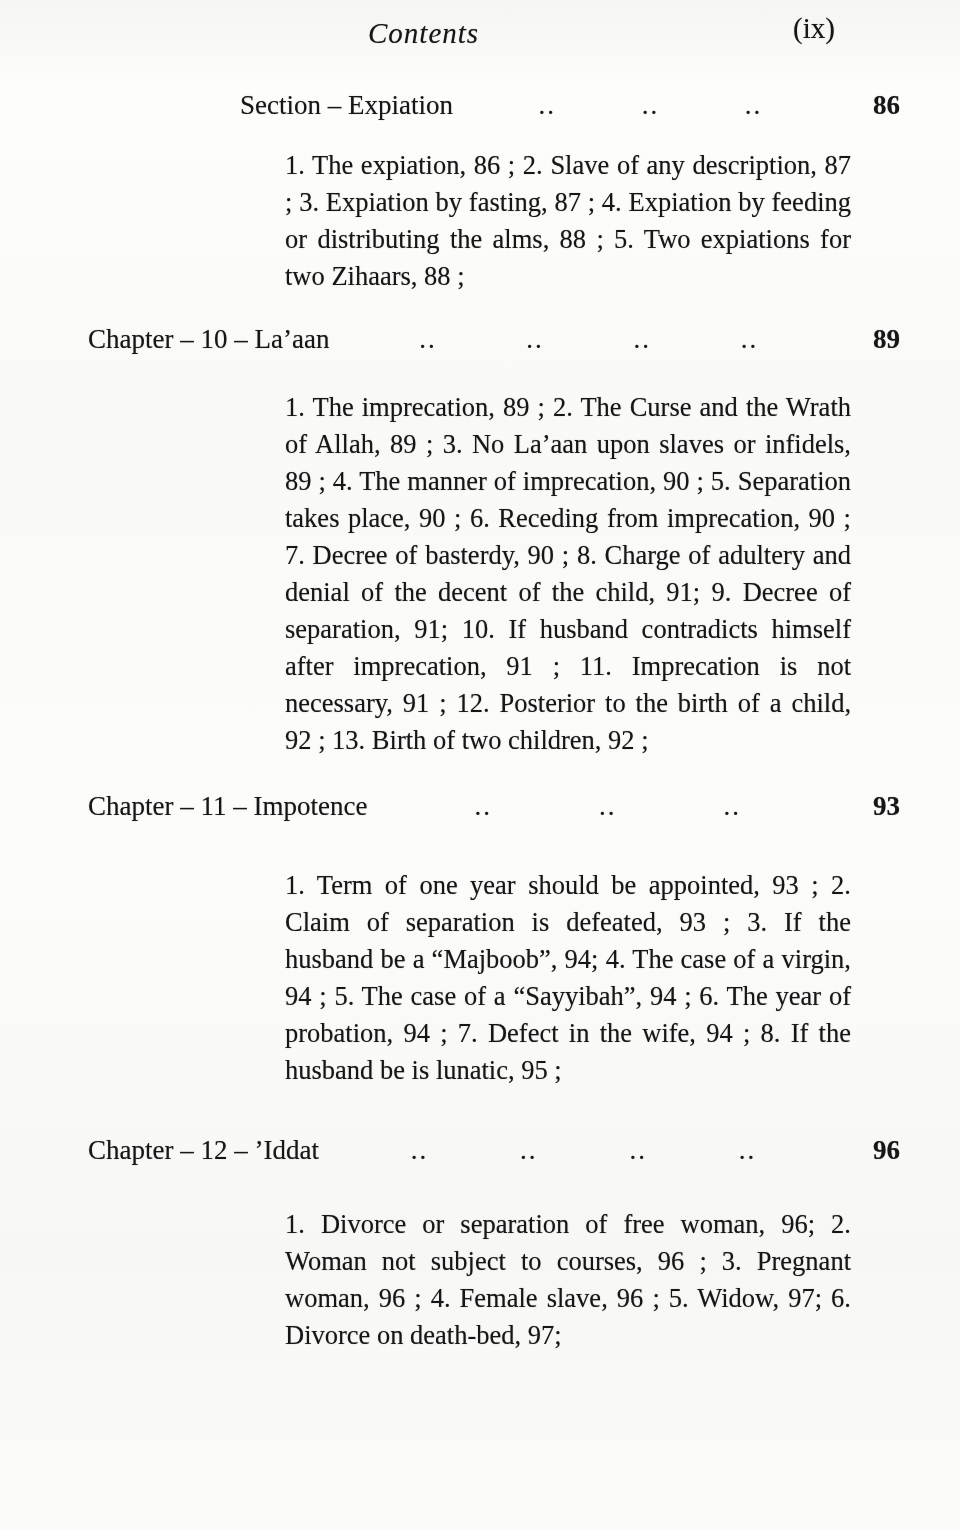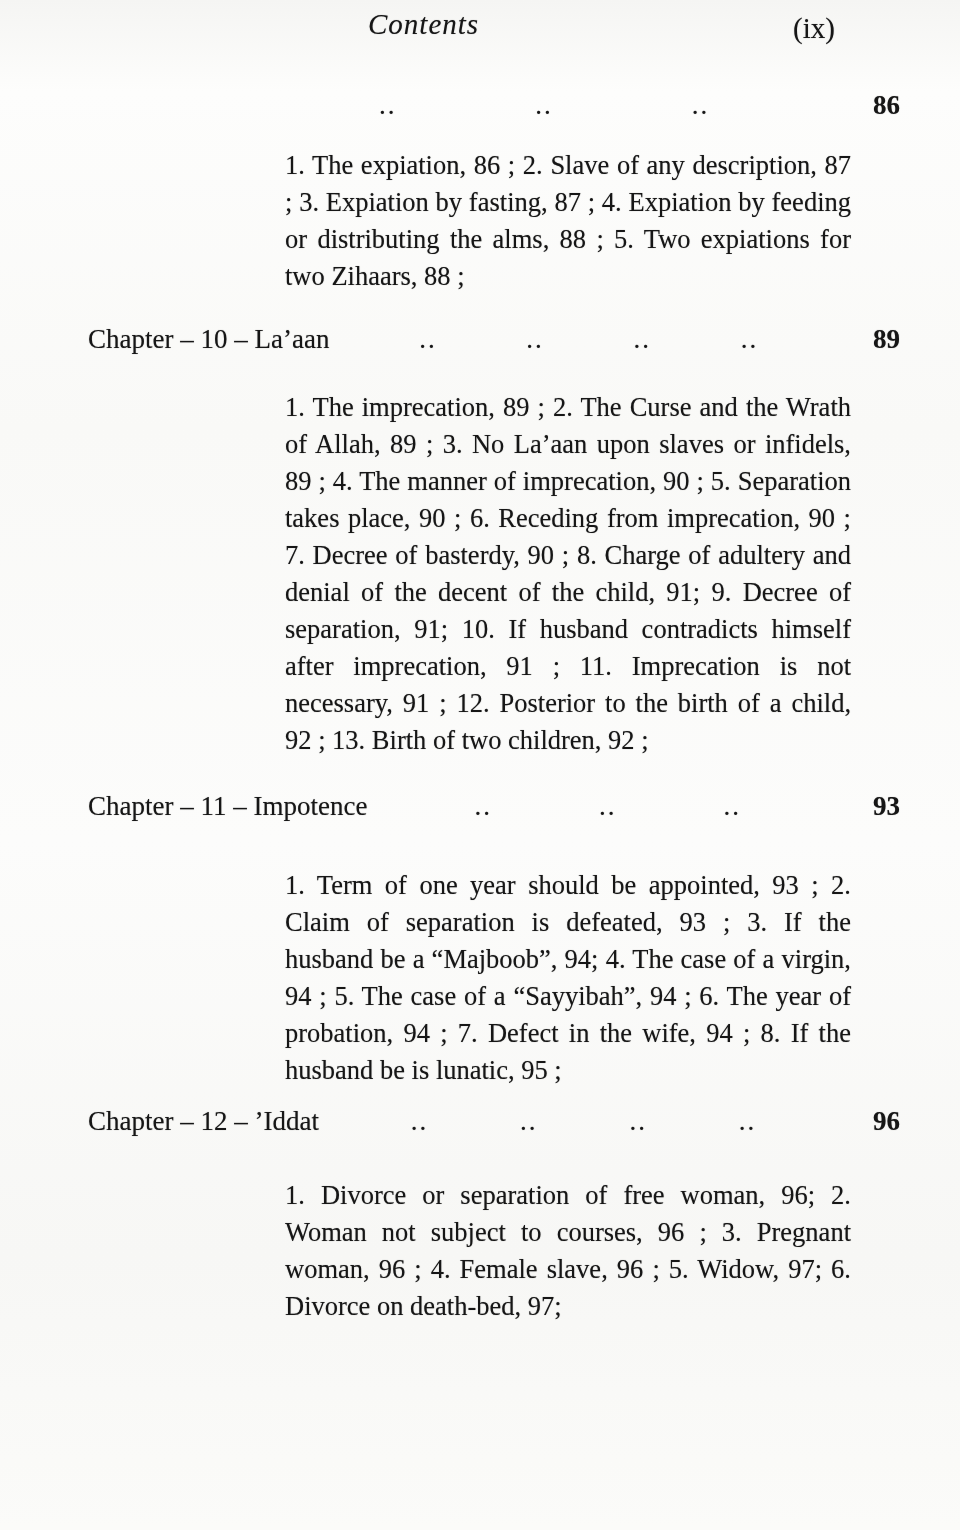--- a/index.html
+++ b/index.html
@@ -8,39 +8,39 @@
     width: 960px;
     height: 1530px;
     overflow: hidden;
     background: linear-gradient(180deg, #f5f5f3 0%, #fdfdfc 6%, #f9f9f7 28%, #fcfcfb 55%, #f7f7f5 82%, #fbfbf9 100%);
     font-family: "Liberation Serif", "DejaVu Serif", serif;
     color: #161616;
     text-shadow: 0 0 1px rgba(30,30,30,0.45);
   }
   .header { position: relative; height: 46px; padding-top: 6px; }
   .htitle {
-    position: absolute; left: 368px; top: 8px;
+    position: absolute; left: 368px; top: 17px;
     font-style: italic; font-size: 29px; letter-spacing: 1px;
   }
   .pagelabel { position: absolute; left: 793px; top: 12px; font-size: 29px; }
 
   .toc-line {
     display: flex; align-items: baseline;
     font-size: 27px; padding-right: 60px;
   }
   .toc-line .t { white-space: nowrap; }
   .toc-line .dots { flex: 1; display: flex; justify-content: space-evenly; }
   .toc-line .dots span { letter-spacing: 2px; }
   .toc-line .pg { min-width: 52px; text-align: right; font-weight: bold; }
 
   .sec { padding-left: 240px; margin-top: 38px; }
   .chap { padding-left: 88px; }
   .chap10 { margin-top: 29px; }
   .chap11 { margin-top: 32px; }
-  .chap12 { margin-top: 17px; }
+  .chap12 { margin-top: 46px; }
 
   .para {
     margin: 26px 0 0 285px;
     width: 566px;
     font-size: 26.5px;
     line-height: 37px;
     text-align: justify;
   }
   .para.p2 { margin-top: 34px; }
   .para.p3 { margin-top: 45px; }
@@ -50,20 +50,21 @@
 <body>
 
 <div class="page">
 
   <div class="header">
     <span class="htitle">Contents</span>
     <span class="pagelabel">(ix)</span>
   </div>
 
   <div class="toc-line sec">
+    <span class="t">Section – Expiation</span>
     <span class="dots">
       <span>..</span>
       <span>..</span>
       <span>..</span>
     </span>
     <span class="pg">86</span>
   </div>
 
   <p class="para p1">1. The expiation, 86 ; 2. Slave of any description, 87 ; 3. Expiation by fasting, 87 ; 4. Expiation by feeding or distributing the alms, 88 ; 5. Two expiations for two Zihaars, 88 ;</p>
 

